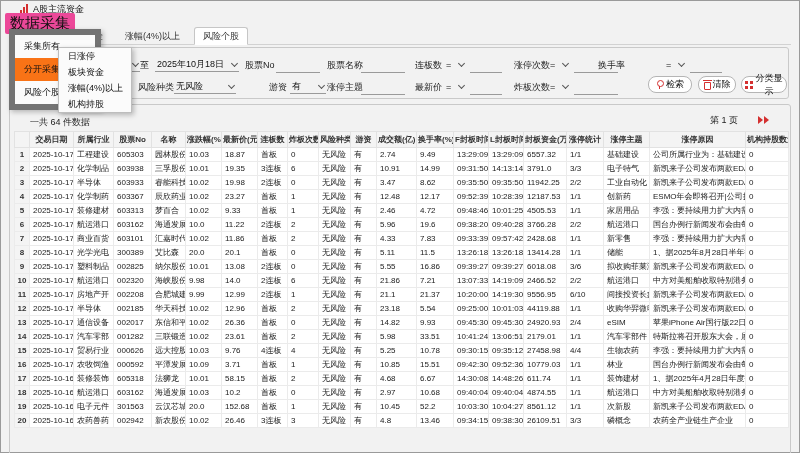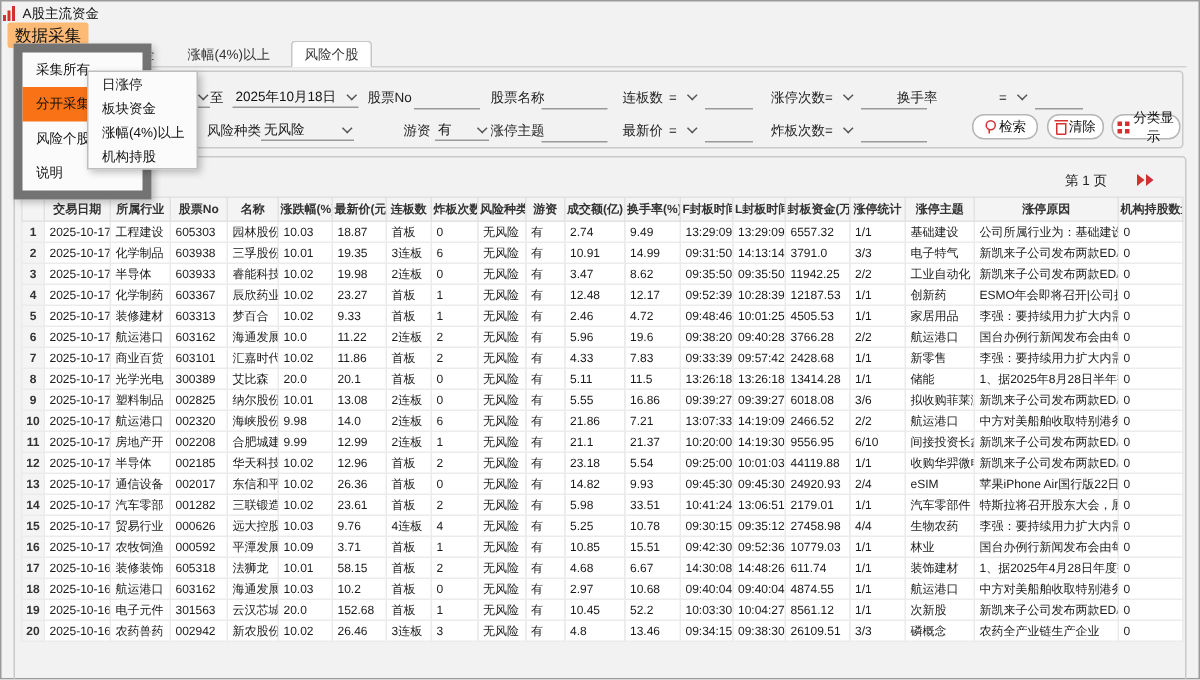--- a/index.html
+++ b/index.html
@@ -1,28 +1,28 @@
 <!DOCTYPE html>
 <html><head>
 <meta charset="utf-8">
 <style>
   html,body{margin:0;padding:0;}
   body{width:800px;height:453px;font-family:"Liberation Sans","DejaVu Sans",sans-serif;background:#e8e8e8;overflow:hidden;}
   #win{position:relative;width:800px;height:453px;box-sizing:border-box;background:#f2f2f2;border:1px solid #9a9a9a;}
 
   
-  .titlebar{position:absolute;left:0;top:0;right:0;height:16px;display:flex;align-items:center;padding-left:1px;}
+  .titlebar{position:absolute;left:0;top:0;right:0;height:16px;display:flex;align-items:center;padding-left:19px;}
   .bar-icon{display:inline-flex;align-items:flex-end;gap:1px;margin-right:5px;height:10px;}
   .bar-icon i{display:block;width:2px;background:#d43030;}
   .bar-icon i:nth-child(1){height:4px;}.bar-icon i:nth-child(2){height:7px;}.bar-icon i:nth-child(3){height:10px;}
   .title{font-size:9px;color:#111;}
 
   
   .menubar{position:absolute;left:4px;top:16px;height:13px;display:flex;align-items:center;}
-  .menubar-item{font-size:11px;color:#111;padding:1px 5px;background:#fdba74;border-radius:2px;font-family:Liberation Mono, monospace;}
+  .menubar-item{font-size:15px;color:#111;padding:1px 5px;background:#ec4899;border-radius:2px;font-family:Liberation Mono, monospace;}
 
   
   .tabbar{position:absolute;left:8px;right:8px;top:29px;height:15px;border-bottom:1px solid #d2d2d2;display:flex;align-items:flex-end;padding-left:50px;box-sizing:border-box;}
   .tab{font-size:9px;color:#333;padding:2px 8px 1px 8px;margin-right:6px;white-space:nowrap;}
   .tab.active{background:#fff;border:1px solid #c6c6c6;border-bottom:1px solid #fff;border-radius:3px 3px 0 0;margin-bottom:-1px;}
 
   
   .groupbox{position:absolute;border:1px solid #c9c9c9;border-radius:3px;box-sizing:border-box;}
   .form-box{left:10px;top:46px;width:778px;height:52px;}
   .results-box{left:8px;top:103px;width:782px;height:408px;}
@@ -664,21 +664,20 @@
             </tr>
           </tbody>
       </table>
     </div>
   </div>
 
   <div class="menu-popup">
     <div class="mitem"><span>采集所有</span></div>
     <div class="mitem hl"><span>分开采集</span><span class="sub-arrow">▶</span></div>
     <div class="mitem"><span>风险个股</span></div>
-    <div class="mitem"><span>说明</span></div>
   </div>
 
   <div class="submenu-popup">
     <div class="mitem"><span>日涨停</span></div>
     <div class="mitem"><span>板块资金</span></div>
     <div class="mitem"><span>涨幅(4%)以上</span></div>
     <div class="mitem"><span>机构持股</span></div>
   </div>
 
 </div>

